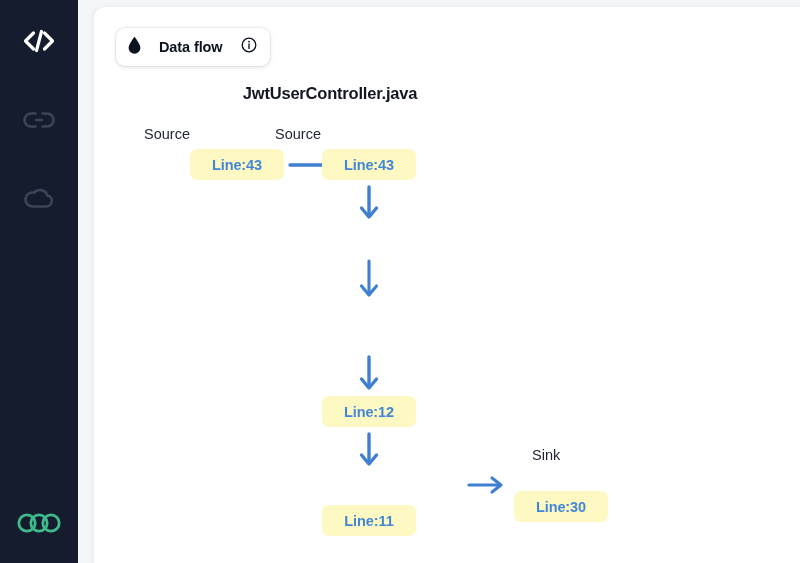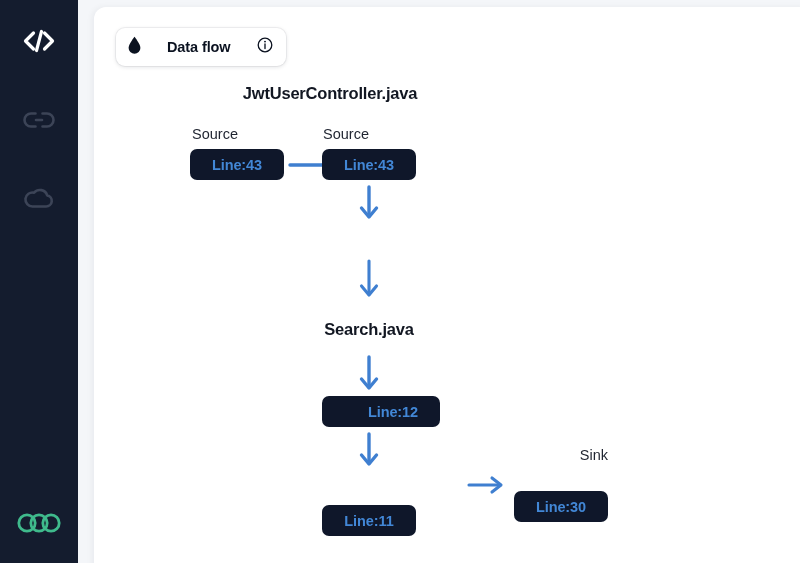--- a/index.html
+++ b/index.html
@@ -70,21 +70,21 @@
     overflow: hidden;
   }
 
   
   .flow-pill {
     position: absolute;
     left: 22px;
     top: 21px;
     display: flex;
     align-items: center;
-    gap: 26px;
+    gap: 18px;
     background: #ffffff;
     border-radius: 9px;
     padding: 8px 13px 8px 12px;
     box-shadow: 0 1px 4px rgba(16,24,40,0.13), 0 0 0 1px rgba(16,24,40,0.05);
     cursor: pointer;
     user-select: none;
   }
   .flow-pill .label {
     font-size: 14.5px;
     font-weight: 600;
@@ -110,27 +110,27 @@
     letter-spacing: -0.2px;
     white-space: nowrap;
     text-align: center;
   }
   .col-label {
     position: absolute;
     font-size: 14.5px;
     font-weight: 400;
     color: #1f2430;
     white-space: nowrap;
-    text-align: right;
+    text-align: left;
   }
   .line-box {
     position: absolute;
     width: 94px;
     height: 31px;
-    background: #0f172a;
+    background: #fef9c3;
     border-radius: 7px;
     display: flex;
     align-items: center;
     justify-content: center;
     font-size: 14.5px;
     font-weight: 700;
     color: #4287d6;
     letter-spacing: -0.1px;
     cursor: pointer;
   }
@@ -224,28 +224,27 @@
         <path d="M14 2 V31" stroke="#3f7fd0" stroke-width="3.4" stroke-linecap="round"></path>
         <path d="M6.5 23 L14 32 L21.5 23" stroke="#3f7fd0" stroke-width="3.4" fill="none" stroke-linecap="round" stroke-linejoin="round"></path>
       </svg>
 
 
       <svg class="arrow-svg" style="left:261px; top:253px; width:28px; height:40px;" viewBox="0 0 28 40">
         <path d="M14 1 V34" stroke="#3f7fd0" stroke-width="3.1" stroke-linecap="round"></path>
         <path d="M6.5 26 L14 35 L21.5 26" stroke="#3f7fd0" stroke-width="3.1" fill="none" stroke-linecap="round" stroke-linejoin="round"></path>
       </svg>
 
-      <div class="file-title" style="left:119px; top:313px; width:312px;">Search.java</div>
 
       <svg class="arrow-svg" style="left:261px; top:348px; width:28px; height:38px;" viewBox="0 0 28 38">
         <path d="M14 2 V32" stroke="#3f7fd0" stroke-width="3.4" stroke-linecap="round"></path>
         <path d="M6.5 24 L14 33 L21.5 24" stroke="#3f7fd0" stroke-width="3.4" fill="none" stroke-linecap="round" stroke-linejoin="round"></path>
       </svg>
 
-      <div class="line-box" style="left:228px; top:389px;padding-left:24px;">Line:12</div>
+      <div class="line-box" style="left:228px; top:389px;">Line:12</div>
 
       <svg class="arrow-svg" style="left:261px; top:425px; width:28px; height:37px;" viewBox="0 0 28 37">
         <path d="M14 2 V31" stroke="#3f7fd0" stroke-width="3.4" stroke-linecap="round"></path>
         <path d="M6.5 23 L14 32 L21.5 23" stroke="#3f7fd0" stroke-width="3.4" fill="none" stroke-linecap="round" stroke-linejoin="round"></path>
       </svg>
 
       <div class="line-box" style="left:228px; top:462px;margin-top:36px;">Line:11</div>
 
 
       <div class="col-label" style="left:438px; top:440px; width:76px;">Sink</div>

